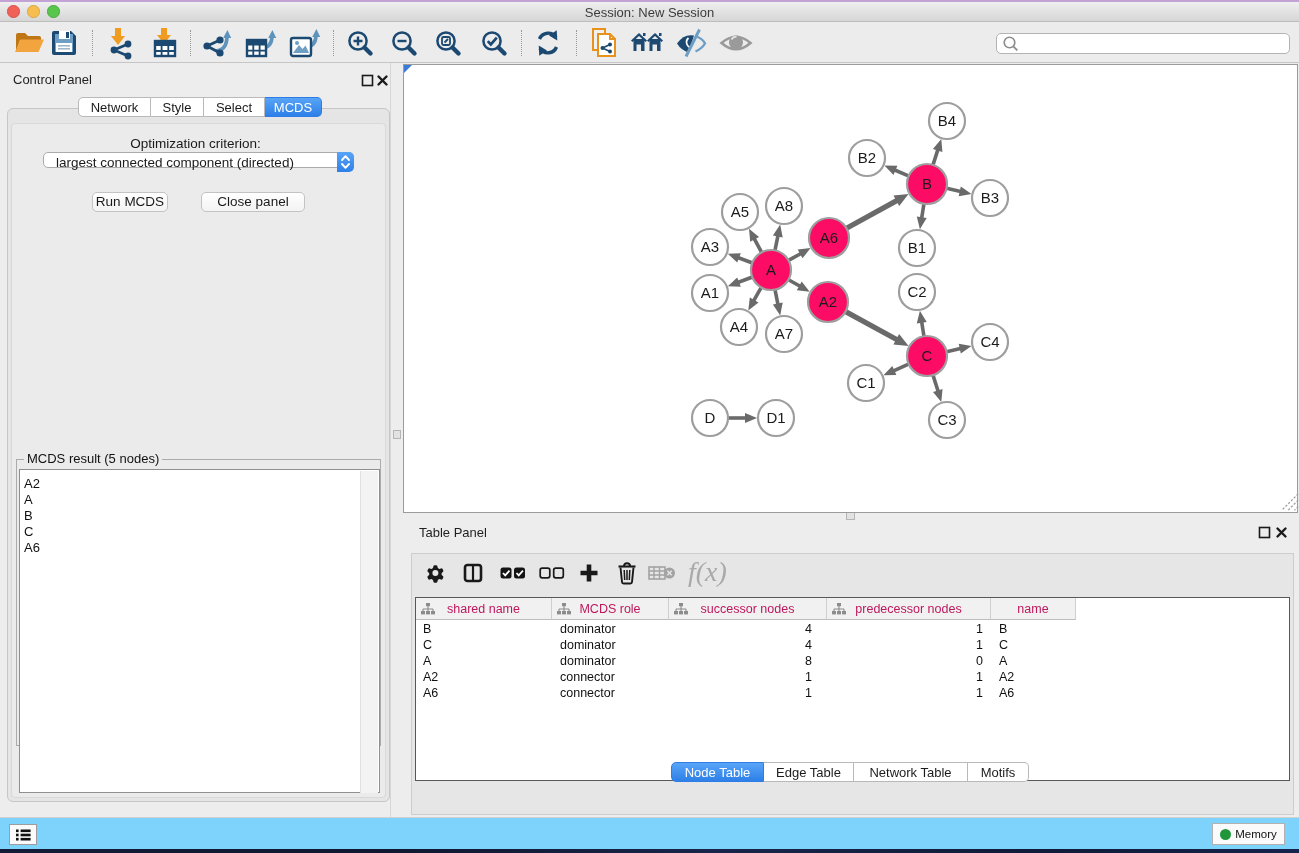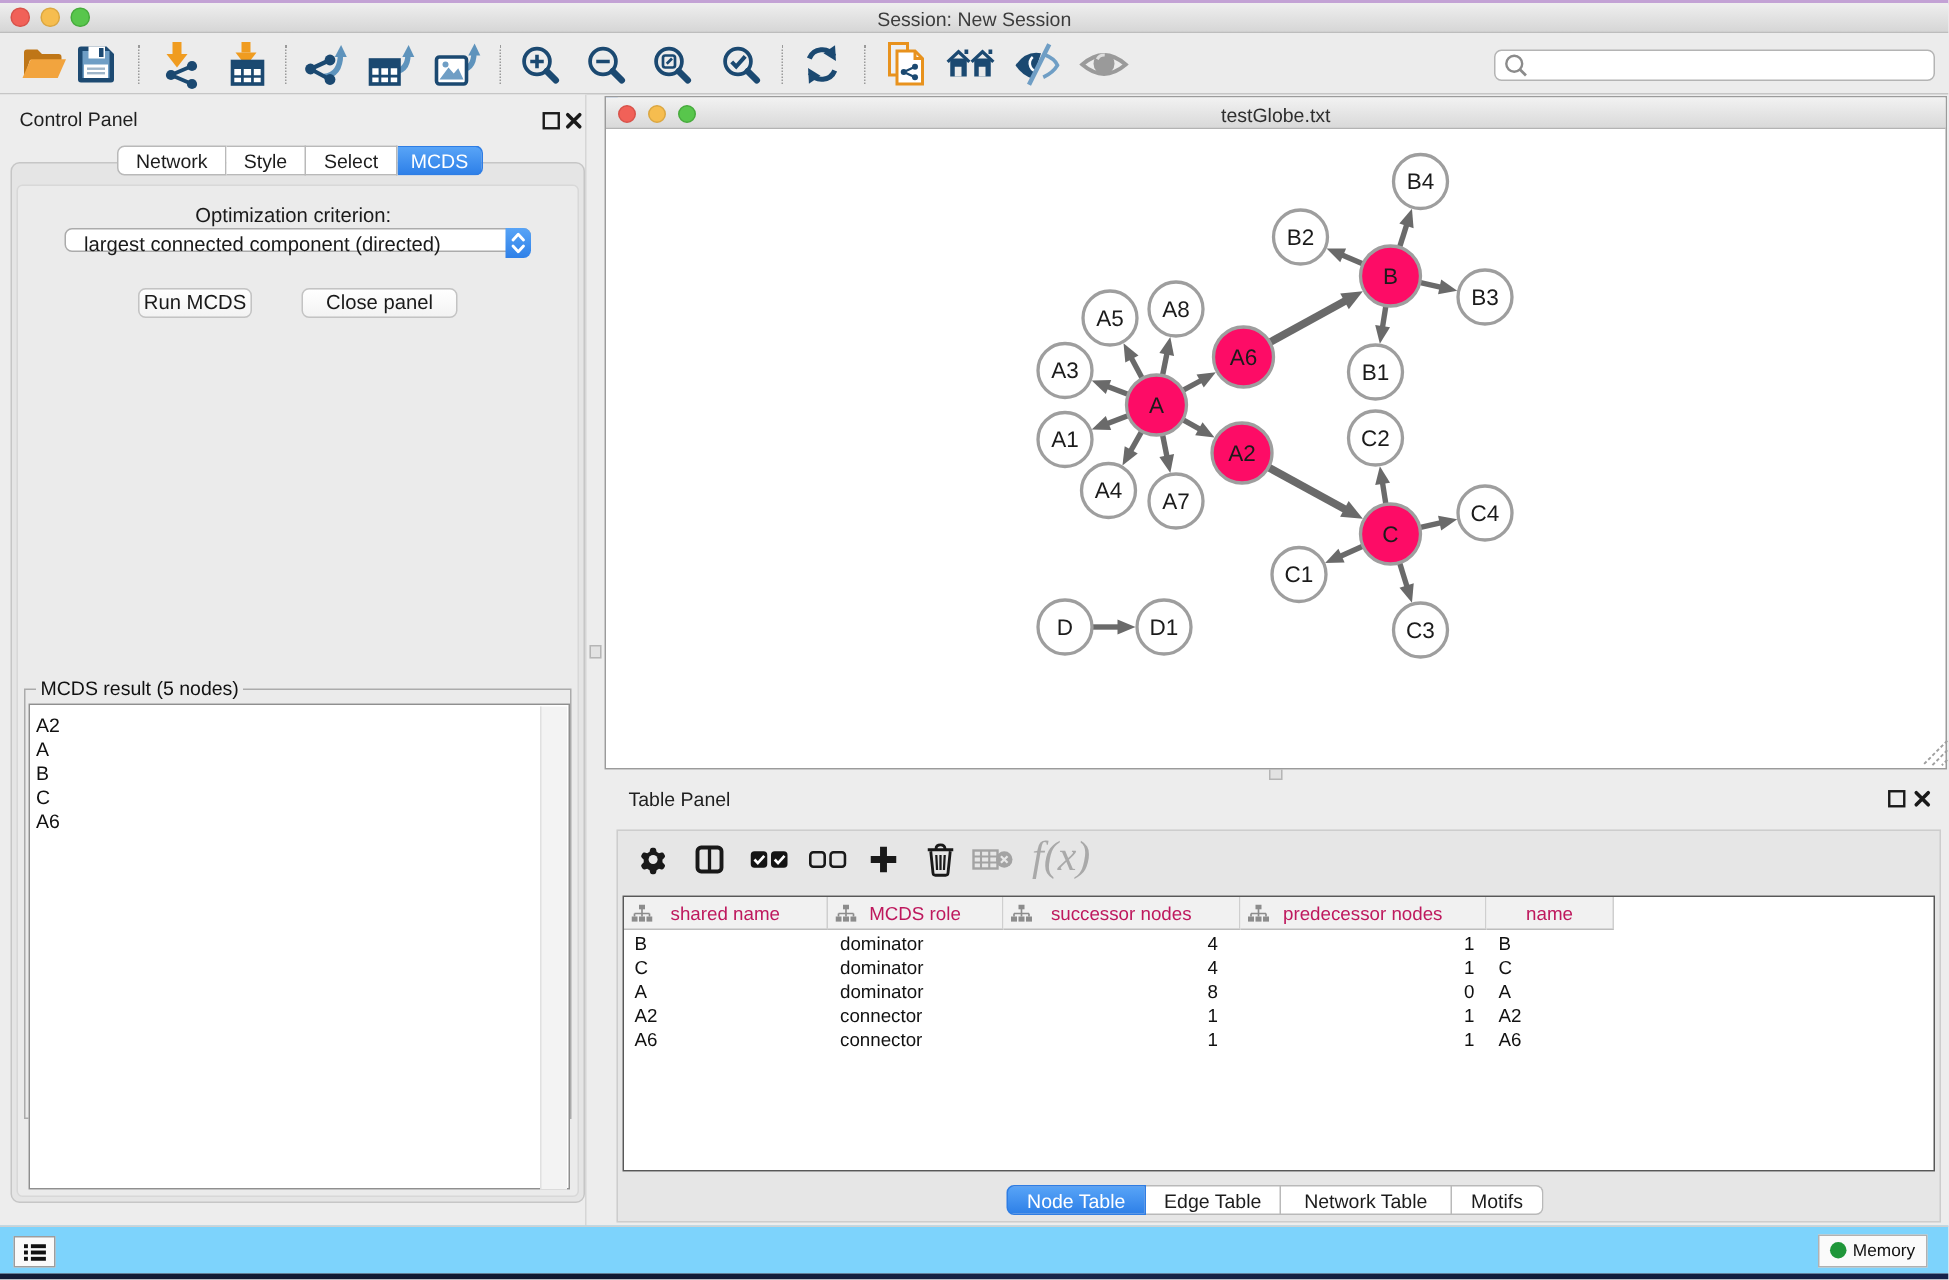--- a/index.html
+++ b/index.html
@@ -32,21 +32,21 @@
 .litem { left:4px; font-size:13px; color:#111; }
 #netwin { left:403px; top:64px; width:895px; height:449px; background:#fff; border:1px solid #9b9b9b; }
 #netbar { left:0; top:0; width:893px; height:21px; background:linear-gradient(#f2f2f2,#d9d9d9); border-bottom:1px solid #b3b3b3; }
 #nettitle { left:0; top:4px; width:893px; text-align:center; font-size:13px; color:#2e2e2e; }
 .tl2 { width:12px; height:12px; border-radius:50%; top:4.5px; }
 #tablepanel-hdr { left:419px; top:525px; font-size:13px; color:#1f1f1f; }
 #tp-box { left:411px; top:553px; width:883px; height:262px; background:#e6e6e6; border:1px solid #cdcdcd; }
 #tp-table { left:3px; top:43px; width:875px; height:184px; background:#fff; border:1.5px solid #585858; }
 .th { top:0; height:22px; background:#f1f1f1; border-right:1px solid #cfcfcf; border-bottom:1px solid #bdbdbd; font-size:12.5px; color:#be185d; text-align:center; line-height:22px; }
 .td { font-size:12.5px; color:#111; height:16px; line-height:16px; }
-#bottabs { left:671px; top:790px; }
+#bottabs { left:671px; top:762px; }
 #statusbar { left:0; top:817px; width:1299px; height:32px; background:#7dd3fc; border-top:1px solid #d0d0d0; }
 #memory { right:14px; top:5px; width:73px; height:22px; background:#fafafa; border:1px solid #b1b1b1; font-size:11.5px; color:#111; text-align:center; line-height:21px; }
 #darkbottom { left:0; top:849px; width:1299px; height:4px; background:linear-gradient(90deg,#131c36,#0f1830 30%,#18254a 55%,#0f1b38 80%,#15224a); }
 svg text { font-family:"Liberation Sans",sans-serif; }
 </style></head>
 <body>
 <div id="purpletop" class="abs"></div>
 <div id="titlebar" class="abs">
   <div class="abs tl" style="left:7px;background:#f16158;border:1px solid #d8534b;"></div>
   <div class="abs tl" style="left:27px;background:#f6bd4f;border:1px solid #dba742;"></div>
@@ -210,26 +210,20 @@
       <div class="abs litem" style="top:70px">A6</div>
     </div>
   </div>
 </div>
 <div class="abs" style="left:393px;top:430px;width:8px;height:9px;background:#e2e2e2;border:1px solid #b5b5b5"></div>
 <div class="abs" style="left:846px;top:512px;width:9px;height:8px;background:#e2e2e2;border:1px solid #b5b5b5"></div>
 <div id="netwin" class="abs">
   <svg class="abs" style="left:0;top:0" width="8" height="8" viewBox="0 0 8 8">
       <path d="M0 0 H8 L0 8 Z" fill="#3a7bd5"></path>
     </svg>
-  <div id="netbar" class="abs">
-    <div class="abs tl2" style="left:8px;background:#f16158;border:1px solid #d8534b;"></div>
-    <div class="abs tl2" style="left:28px;background:#f6bd4f;border:1px solid #dba742;"></div>
-    <div class="abs tl2" style="left:48px;background:#58c64c;border:1px solid #47ab3d;"></div>
-    <div id="nettitle" class="abs">testGlobe.txt</div>
-  </div>
   <svg class="abs" style="left:0px;top:21px" width="893" height="426" viewBox="404 85 893 426">
 <line x1="753.2" y1="275.7" x2="737.1" y2="281.8" stroke="#6a6a6a" stroke-width="3.6"></line>
 <polygon points="727.8,285.3 737.2,276.4 740.8,285.7" fill="#6a6a6a"></polygon>
 <line x1="753.2" y1="262.3" x2="737.1" y2="256.2" stroke="#6a6a6a" stroke-width="3.6"></line>
 <polygon points="727.8,252.7 740.8,252.3 737.2,261.6" fill="#6a6a6a"></polygon>
 <line x1="762.0" y1="252.2" x2="753.7" y2="236.6" stroke="#6a6a6a" stroke-width="3.6"></line>
 <polygon points="749.0,227.8 759.0,236.0 750.2,240.7" fill="#6a6a6a"></polygon>
 <line x1="774.8" y1="250.4" x2="778.2" y2="233.4" stroke="#6a6a6a" stroke-width="3.6"></line>
 <polygon points="780.2,223.6 782.7,236.4 772.9,234.4" fill="#6a6a6a"></polygon>
 <line x1="761.7" y1="285.6" x2="753.2" y2="300.7" stroke="#6a6a6a" stroke-width="3.6"></line>

